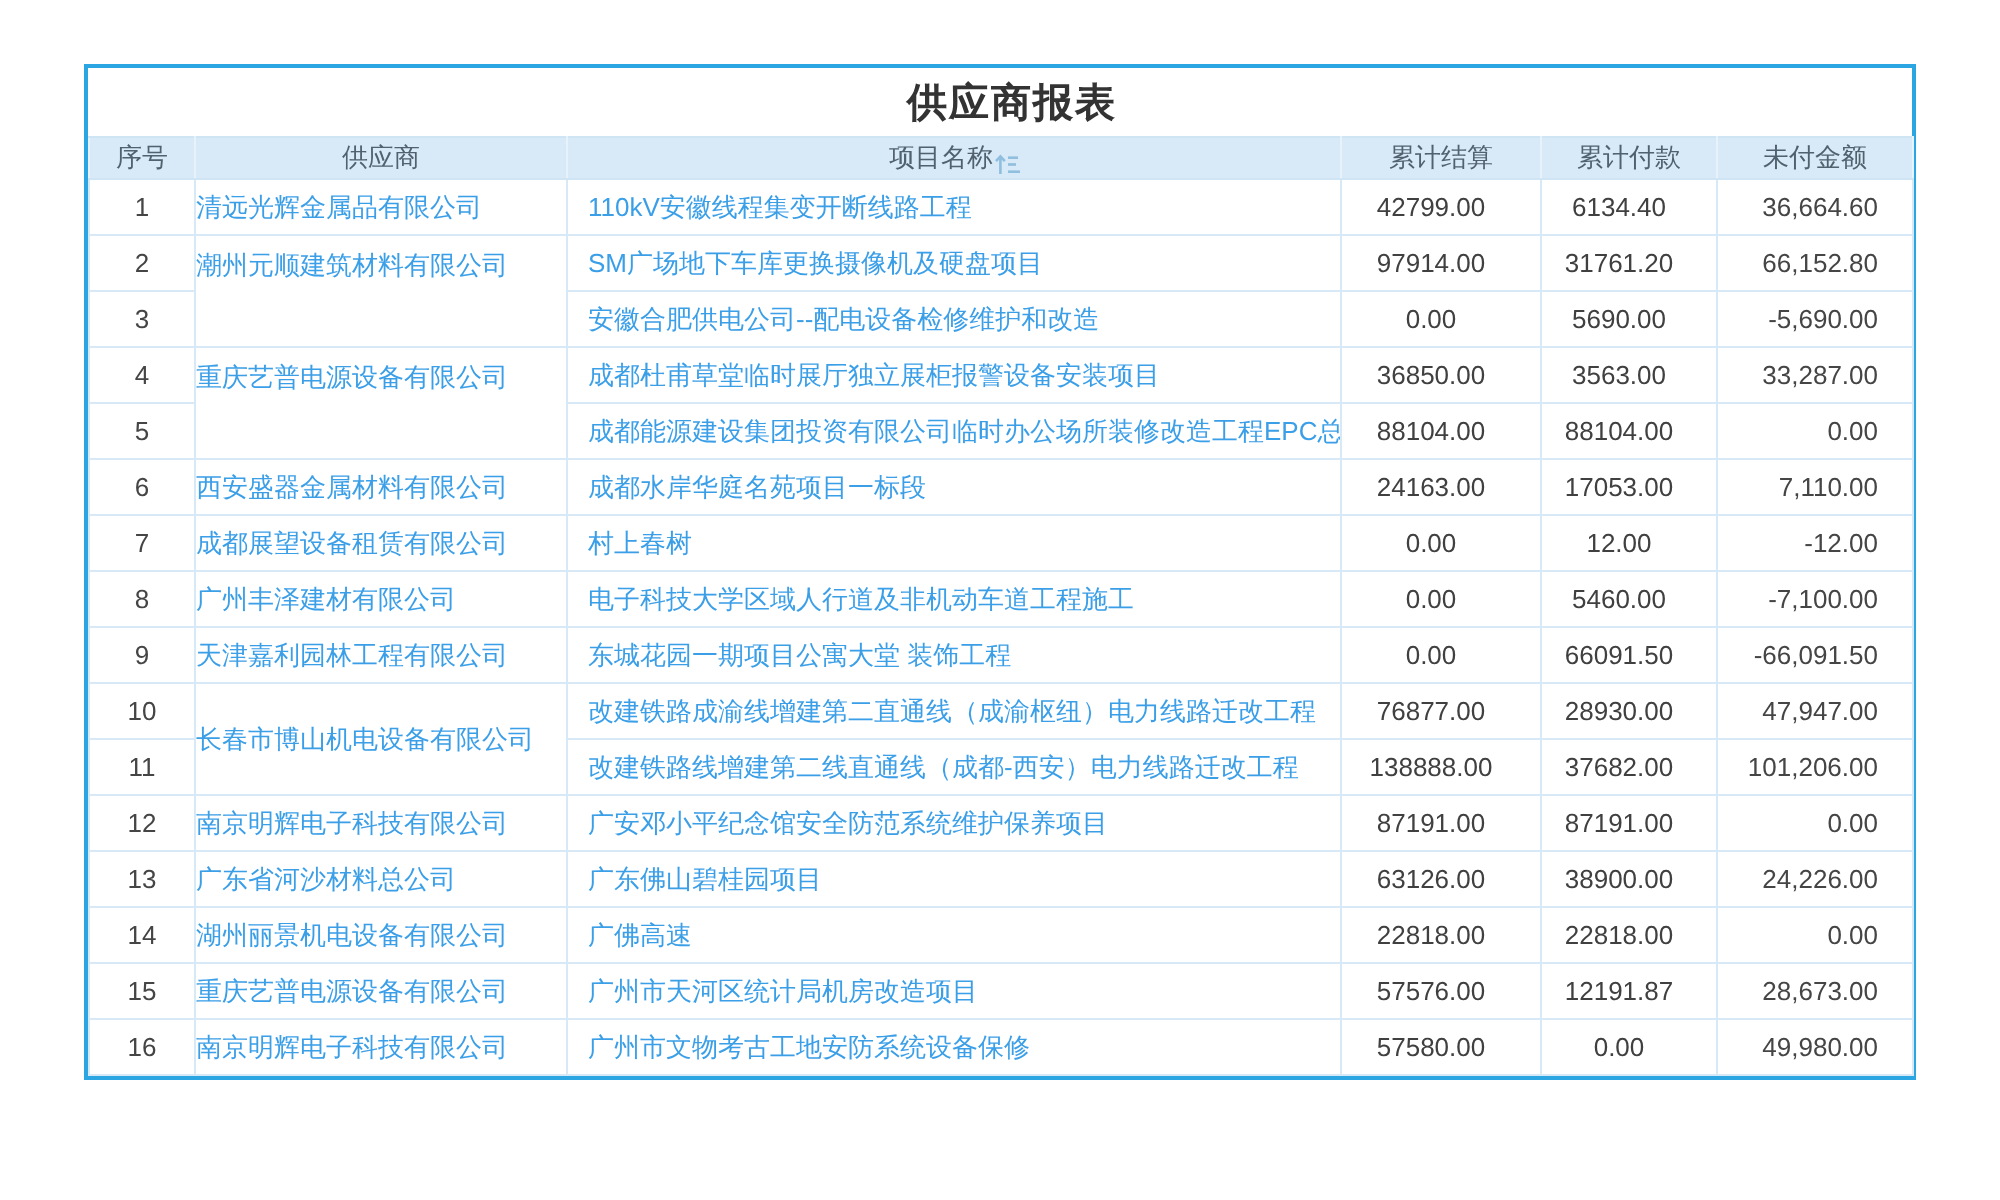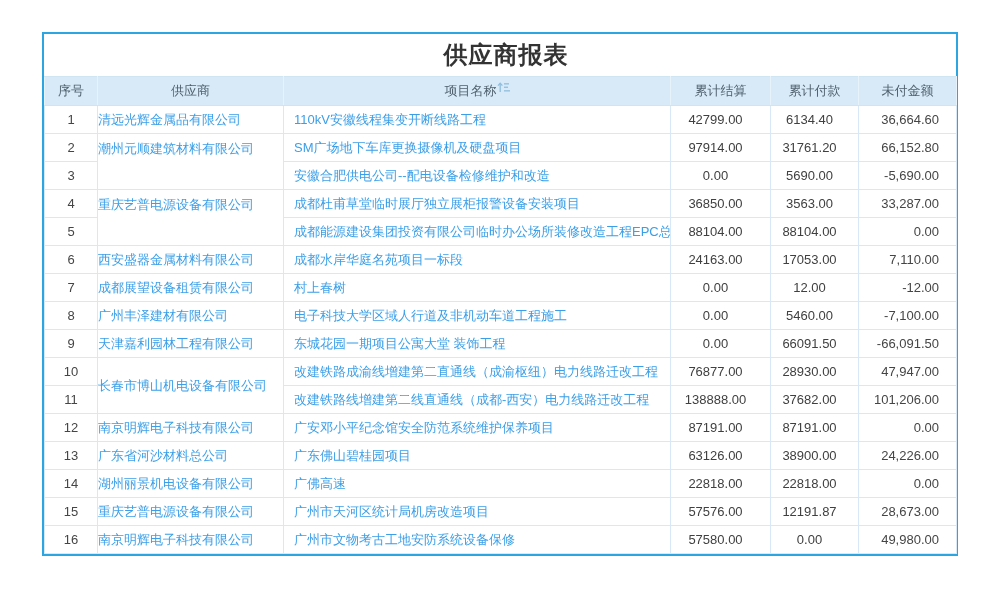--- a/index.html
+++ b/index.html
@@ -10,42 +10,42 @@
     font-family: "Liberation Sans", sans-serif;
   }
   .report {
     position: absolute;
     left: 42px; top: 32px;
     width: 916px;
     background: #ffffff;
     border: 2px solid #2ba6e2;
   }
   .title-bar {
-    height: 42px;
+    height: 34px;
     display: flex;
     align-items: center;
     justify-content: center;
-    font-size: 24px;
+    font-size: 20px;
     font-weight: bold;
     color: #333333;
     letter-spacing: 1px;
     background: #ffffff;
     padding-left: 12px;
   }
   table.report-table {
     width: 100%;
     border-collapse: collapse;
     table-layout: fixed;
   }
   thead th {
     background: #d8eaf8;
     border: 1px solid #e7f2fb;
     border-top: 1px solid #cfe5f4;
     border-bottom: 1px solid #cfe5f4;
-    height: 29px;
+    height: 21px;
     font-weight: normal;
     font-size: 13px;
     color: #51616e;
     padding: 0;
     white-space: nowrap;
     overflow: hidden;
   }
   tbody td {
     border: 1px solid #d7e9f7;
     height: 28px;
@@ -56,21 +56,21 @@
     vertical-align: middle;
     background: #ffffff;
   }
   td.c-no     { text-align: center; color: #454545; }
   td.c-sup    { color: #3b9fe8; }
   td.c-proj   { text-align: left;  padding-left: 10px;  color: #3b9fe8; margin-top: 16px; }
   td.c-set,
   td.c-paid   { text-align: center; padding-right: 10px; color: #404040; }
   td.c-unpaid { text-align: right; padding-right: 17px; color: #454545; }
   td.sup-top  { vertical-align: top; line-height: 29px; }
-  .th-inner { display: inline-flex; align-items: flex-start; }
+  .th-inner { display: inline-flex; align-items: flex-end; }
   .sort-icon { display: inline-flex; align-items: center; }
 </style>
 </head>
 <body>
 
 <div class="report">
   <div class="title-bar">供应商报表</div>
   <table class="report-table">
     <colgroup>
       <col style="width:53px">

